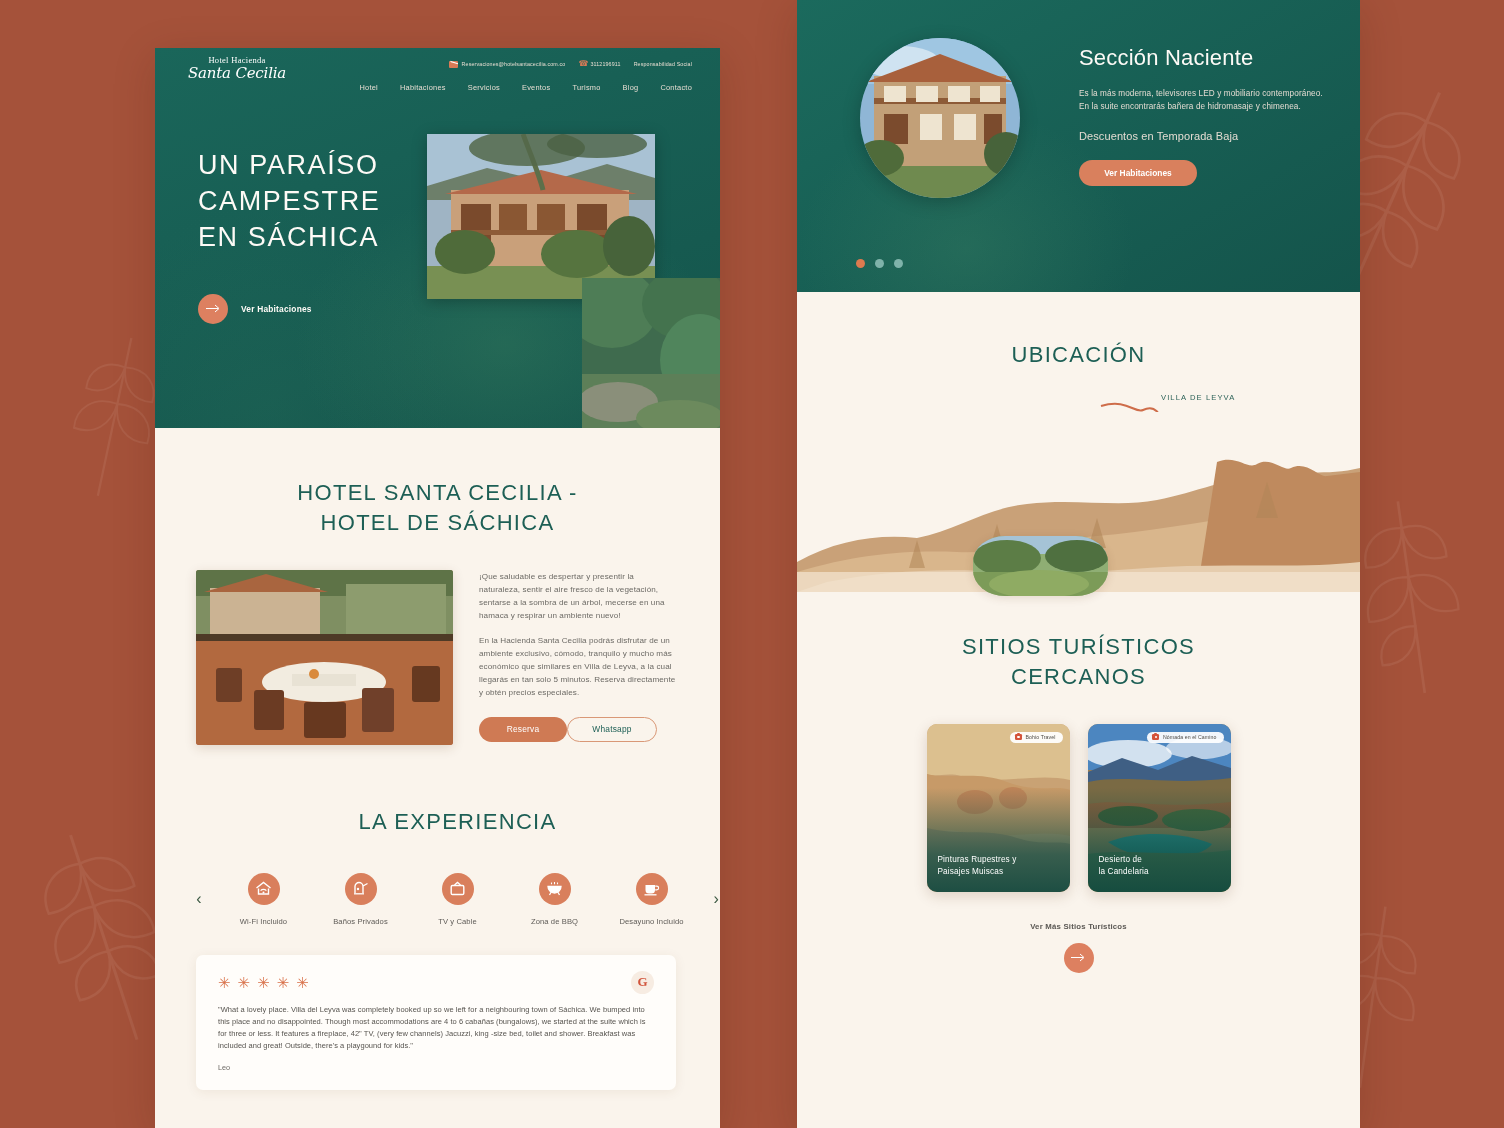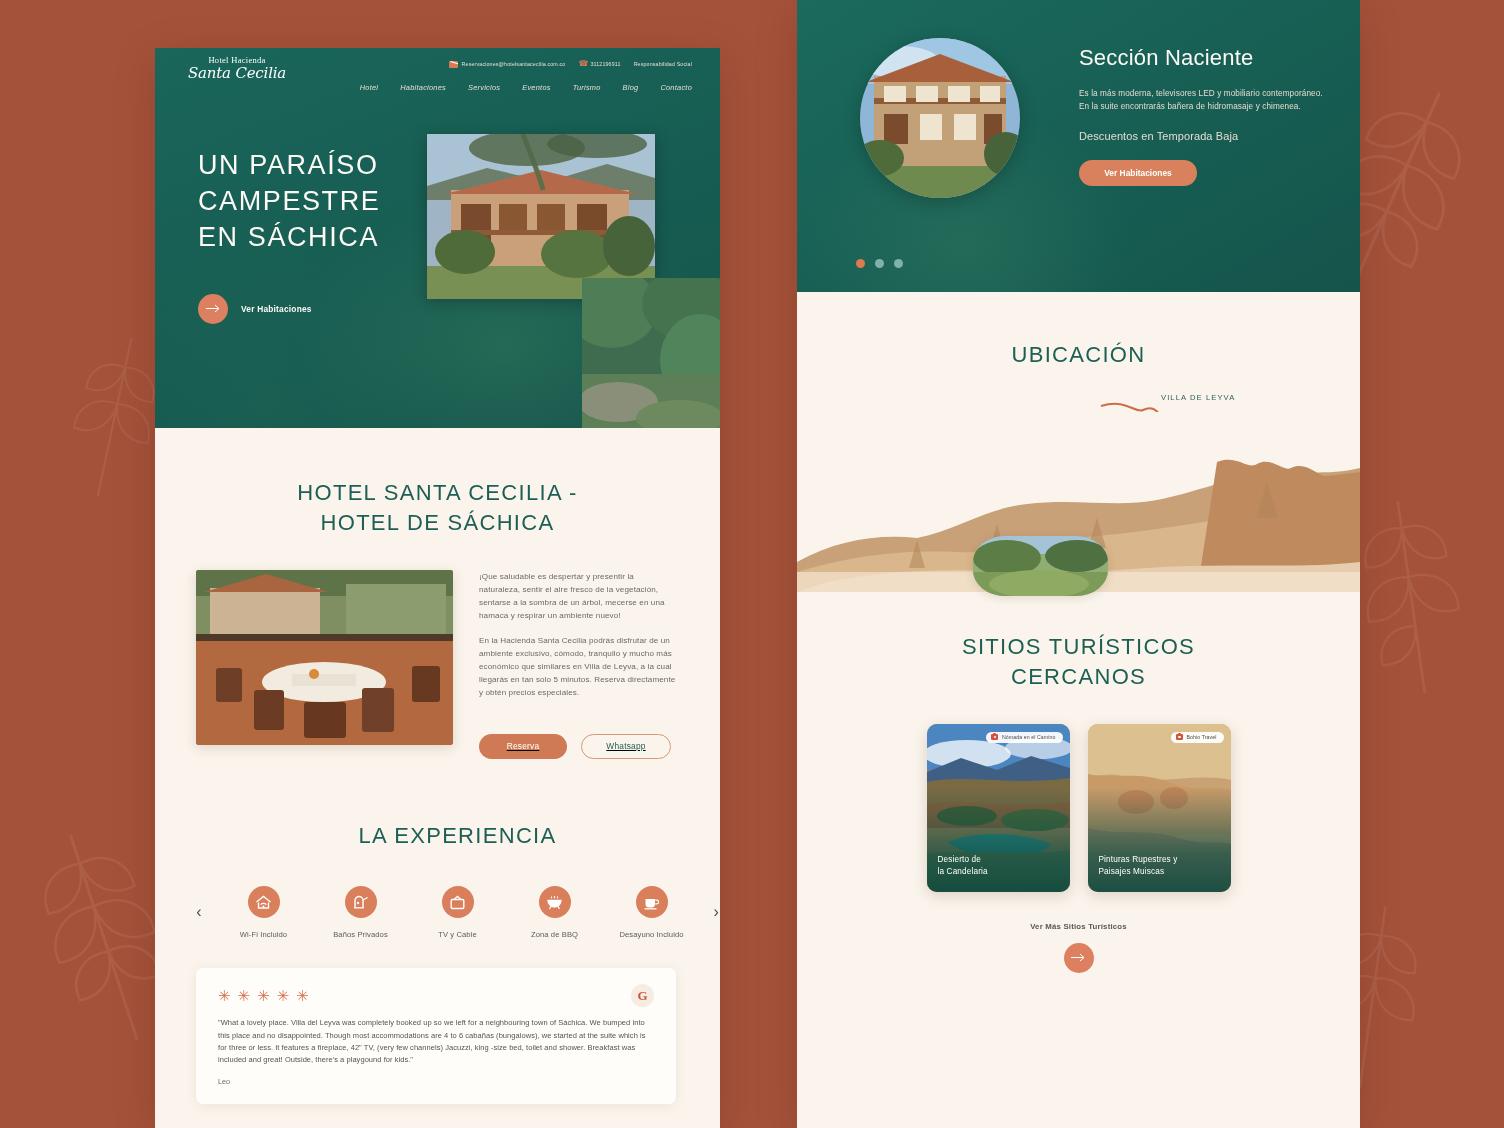--- a/index.html
+++ b/index.html
@@ -86,21 +86,20 @@
     border-top: 1.2px solid #fff; border-left: 1.2px solid transparent;
     transform: skewY(16deg);
   }
   .ic-phone {
     width: 8px; height: 8px; flex: none;
     color: #d97a56; font-size: 8px; line-height: 8px;
   }
   .navmenu {
     display: flex; justify-content: flex-end; gap: 22px;
     margin-top: 11px;
-    font-style: italic;
   }
   .navmenu span {
     font-size: 7.4px; color: #e7ded3; letter-spacing: .25px;
     cursor: pointer; white-space: nowrap;
   }
 
   .hero-body { position: relative; padding: 46px 0 0 43px; }
   .hero-title {
     font-family: "Liberation Sans", sans-serif;
     font-weight: 300;
@@ -153,21 +152,21 @@
   .about-img {
     width: 257px; height: 175px; flex: none;
     border-radius: 3px; overflow: hidden;
     box-shadow: 0 3px 12px rgba(90,50,20,.16);
   }
   .about-text p {
     font-size: 8.1px; line-height: 1.63; color: #6c6a65;
     letter-spacing: .1px;
   }
   .about-text p + p { margin-top: 11px; }
-  .btn-row { display: flex; gap: 14px; margin-top: 34px; text-decoration: underline; }
+  .btn-row { display: flex; margin-top: 17px; }
   .btn {
     height: 25px; border-radius: 14px;
     display: flex; align-items: center; justify-content: center;
     font-size: 8.4px; cursor: pointer; letter-spacing: .2px;
   }
   .btn-solid { width: 88px; background: #cf7a54; color: #fff; }
   .btn-ghost {
     width: 90px; background: transparent;
     border: 1px solid #d99877; color: #1d5f55;
   }
@@ -729,20 +728,40 @@
   <div class="sitios">
     <div class="sec-title">
       <div>SITIOS TURÍSTICOS</div>
       <div>CERCANOS</div>
     </div>
 
     <div class="cards">
 
       <div class="card">
         <svg class="ph" style="position:absolute;inset:0;" viewBox="0 0 143 168" preserveAspectRatio="none">
+          <rect width="143" height="168" fill="#c9a274"></rect>
+          <path d="M0 0 H143 V56 C110 48 70 62 34 52 C20 48 8 54 0 50Z" fill="#dcc08f"></path>
+          <path d="M0 50 C20 56 50 46 80 58 C110 70 128 60 143 66 V112 C110 104 70 118 34 108 C18 104 8 110 0 106Z" fill="#c79a68"></path>
+          <ellipse cx="48" cy="78" rx="18" ry="12" fill="#b8764e" opacity=".65"></ellipse>
+          <ellipse cx="86" cy="74" rx="14" ry="11" fill="#b8764e" opacity=".6"></ellipse>
+          <path d="M0 104 C30 112 60 104 90 114 C116 122 130 116 143 120 V168 H0Z" fill="#a98a66"></path>
+        </svg>
+        <div class="card-scrim"></div>
+        <div class="card-credit">
+          <span class="cam"></span>
+          <span>Bohio Travel</span>
+        </div>
+        <div class="card-title">
+          <div>Pinturas Rupestres y</div>
+          <div>Paisajes Muiscas</div>
+        </div>
+      </div>
+
+      <div class="card">
+        <svg class="ph" style="position:absolute;inset:0;" viewBox="0 0 143 168" preserveAspectRatio="none">
           <rect width="143" height="168" fill="#9a7f52"></rect>
           <rect width="143" height="46" fill="#4c86c0"></rect>
           <ellipse cx="40" cy="30" rx="44" ry="14" fill="#ffffff" opacity=".75"></ellipse>
           <ellipse cx="112" cy="24" rx="34" ry="11" fill="#ffffff" opacity=".6"></ellipse>
           <path d="M0 48 L34 34 L70 46 L104 32 L143 44 V60 H0Z" fill="#3f5f84"></path>
           <path d="M0 58 C40 50 80 62 143 54 V86 H0Z" fill="#7a6a44"></path>
           <path d="M0 80 C36 74 70 86 143 78 V104 H0Z" fill="#8a5f3c"></path>
           <ellipse cx="40" cy="92" rx="30" ry="10" fill="#3f5c34"></ellipse>
           <ellipse cx="108" cy="96" rx="34" ry="11" fill="#46663a"></ellipse>
           <path d="M20 118 C50 106 96 108 124 120 C110 138 50 140 20 118Z" fill="#2f8d8a"></path>
@@ -752,40 +771,20 @@
         <div class="card-credit">
           <span class="cam"></span>
           <span>Nómada en el Camino</span>
         </div>
         <div class="card-title">
           <div>Desierto de</div>
           <div>la Candelaria</div>
         </div>
       </div>
 
-      <div class="card">
-        <svg class="ph" style="position:absolute;inset:0;" viewBox="0 0 143 168" preserveAspectRatio="none">
-          <rect width="143" height="168" fill="#c9a274"></rect>
-          <path d="M0 0 H143 V56 C110 48 70 62 34 52 C20 48 8 54 0 50Z" fill="#dcc08f"></path>
-          <path d="M0 50 C20 56 50 46 80 58 C110 70 128 60 143 66 V112 C110 104 70 118 34 108 C18 104 8 110 0 106Z" fill="#c79a68"></path>
-          <ellipse cx="48" cy="78" rx="18" ry="12" fill="#b8764e" opacity=".65"></ellipse>
-          <ellipse cx="86" cy="74" rx="14" ry="11" fill="#b8764e" opacity=".6"></ellipse>
-          <path d="M0 104 C30 112 60 104 90 114 C116 122 130 116 143 120 V168 H0Z" fill="#a98a66"></path>
-        </svg>
-        <div class="card-scrim"></div>
-        <div class="card-credit">
-          <span class="cam"></span>
-          <span>Bohio Travel</span>
-        </div>
-        <div class="card-title">
-          <div>Pinturas Rupestres y</div>
-          <div>Paisajes Muiscas</div>
-        </div>
-      </div>
-
 
     </div>
 
     <div class="more">
       <div class="more-label">Ver Más Sitios Turísticos</div>
       <span class="circle-btn">
         <svg width="15" height="9" viewBox="0 0 15 9">
             <path d="M0 4.5h12M9 1l4 3.5L9 8" stroke="#fff" stroke-width="1" fill="none"></path>
           </svg>
       </span>

